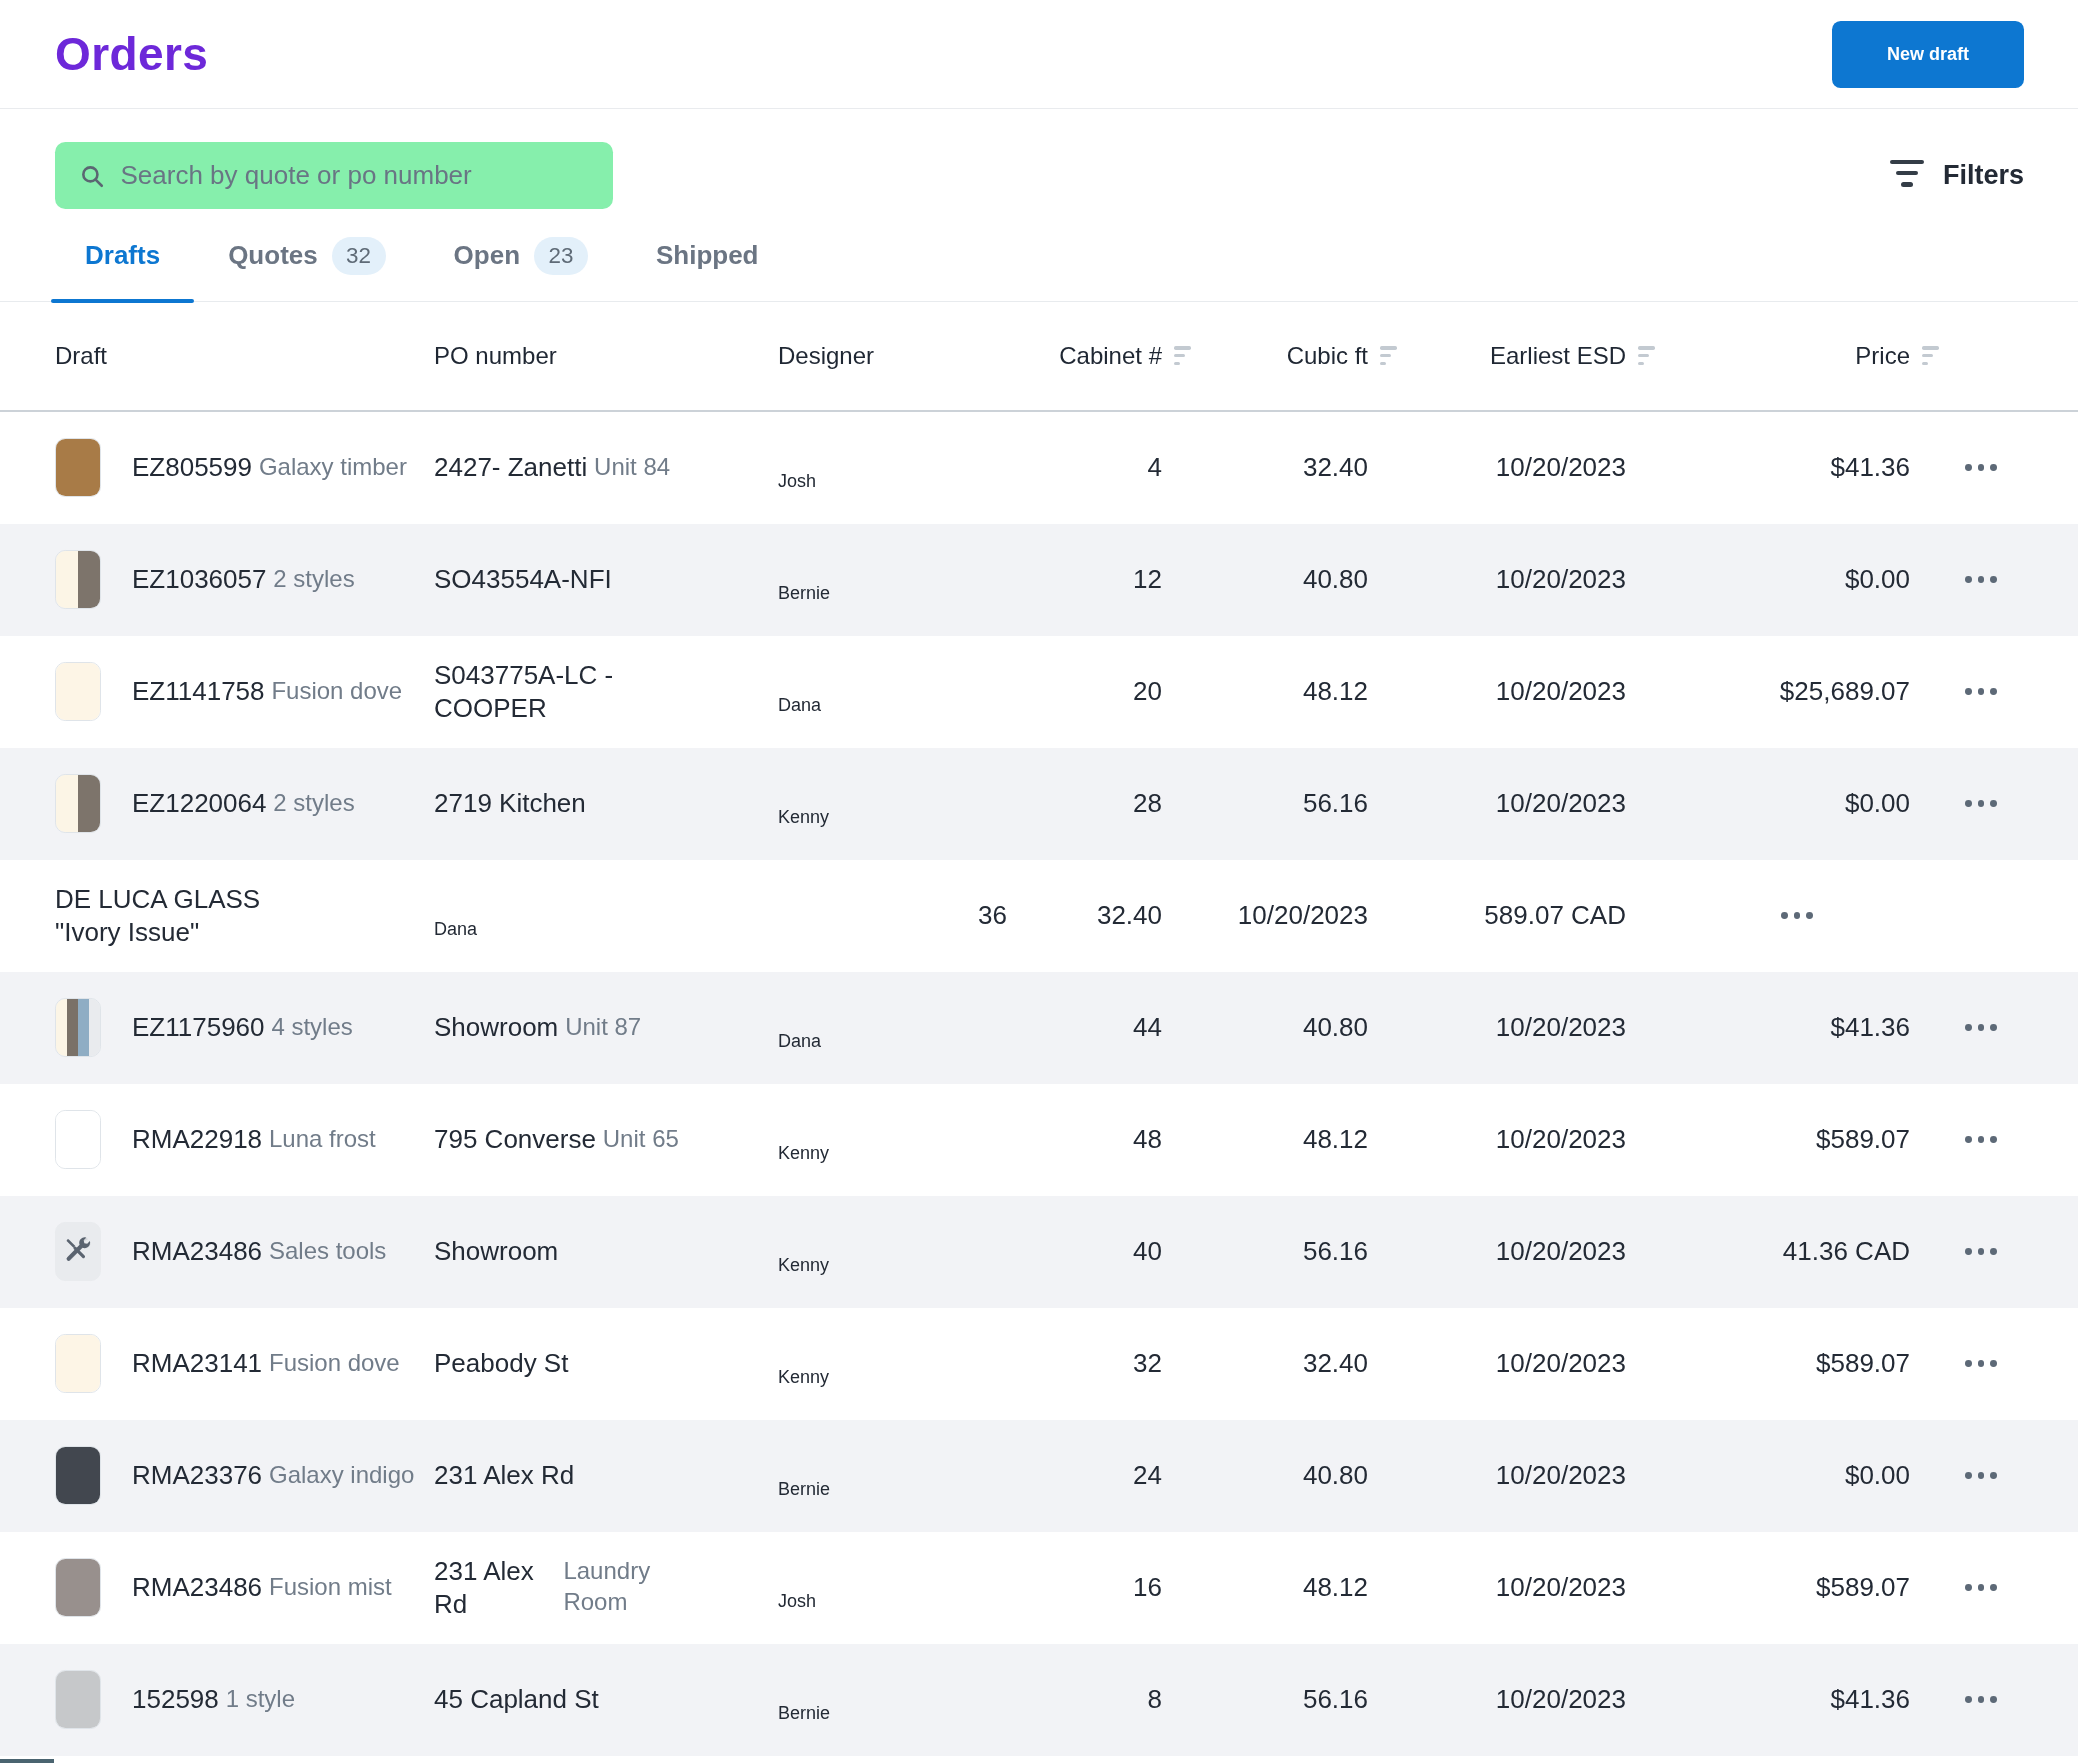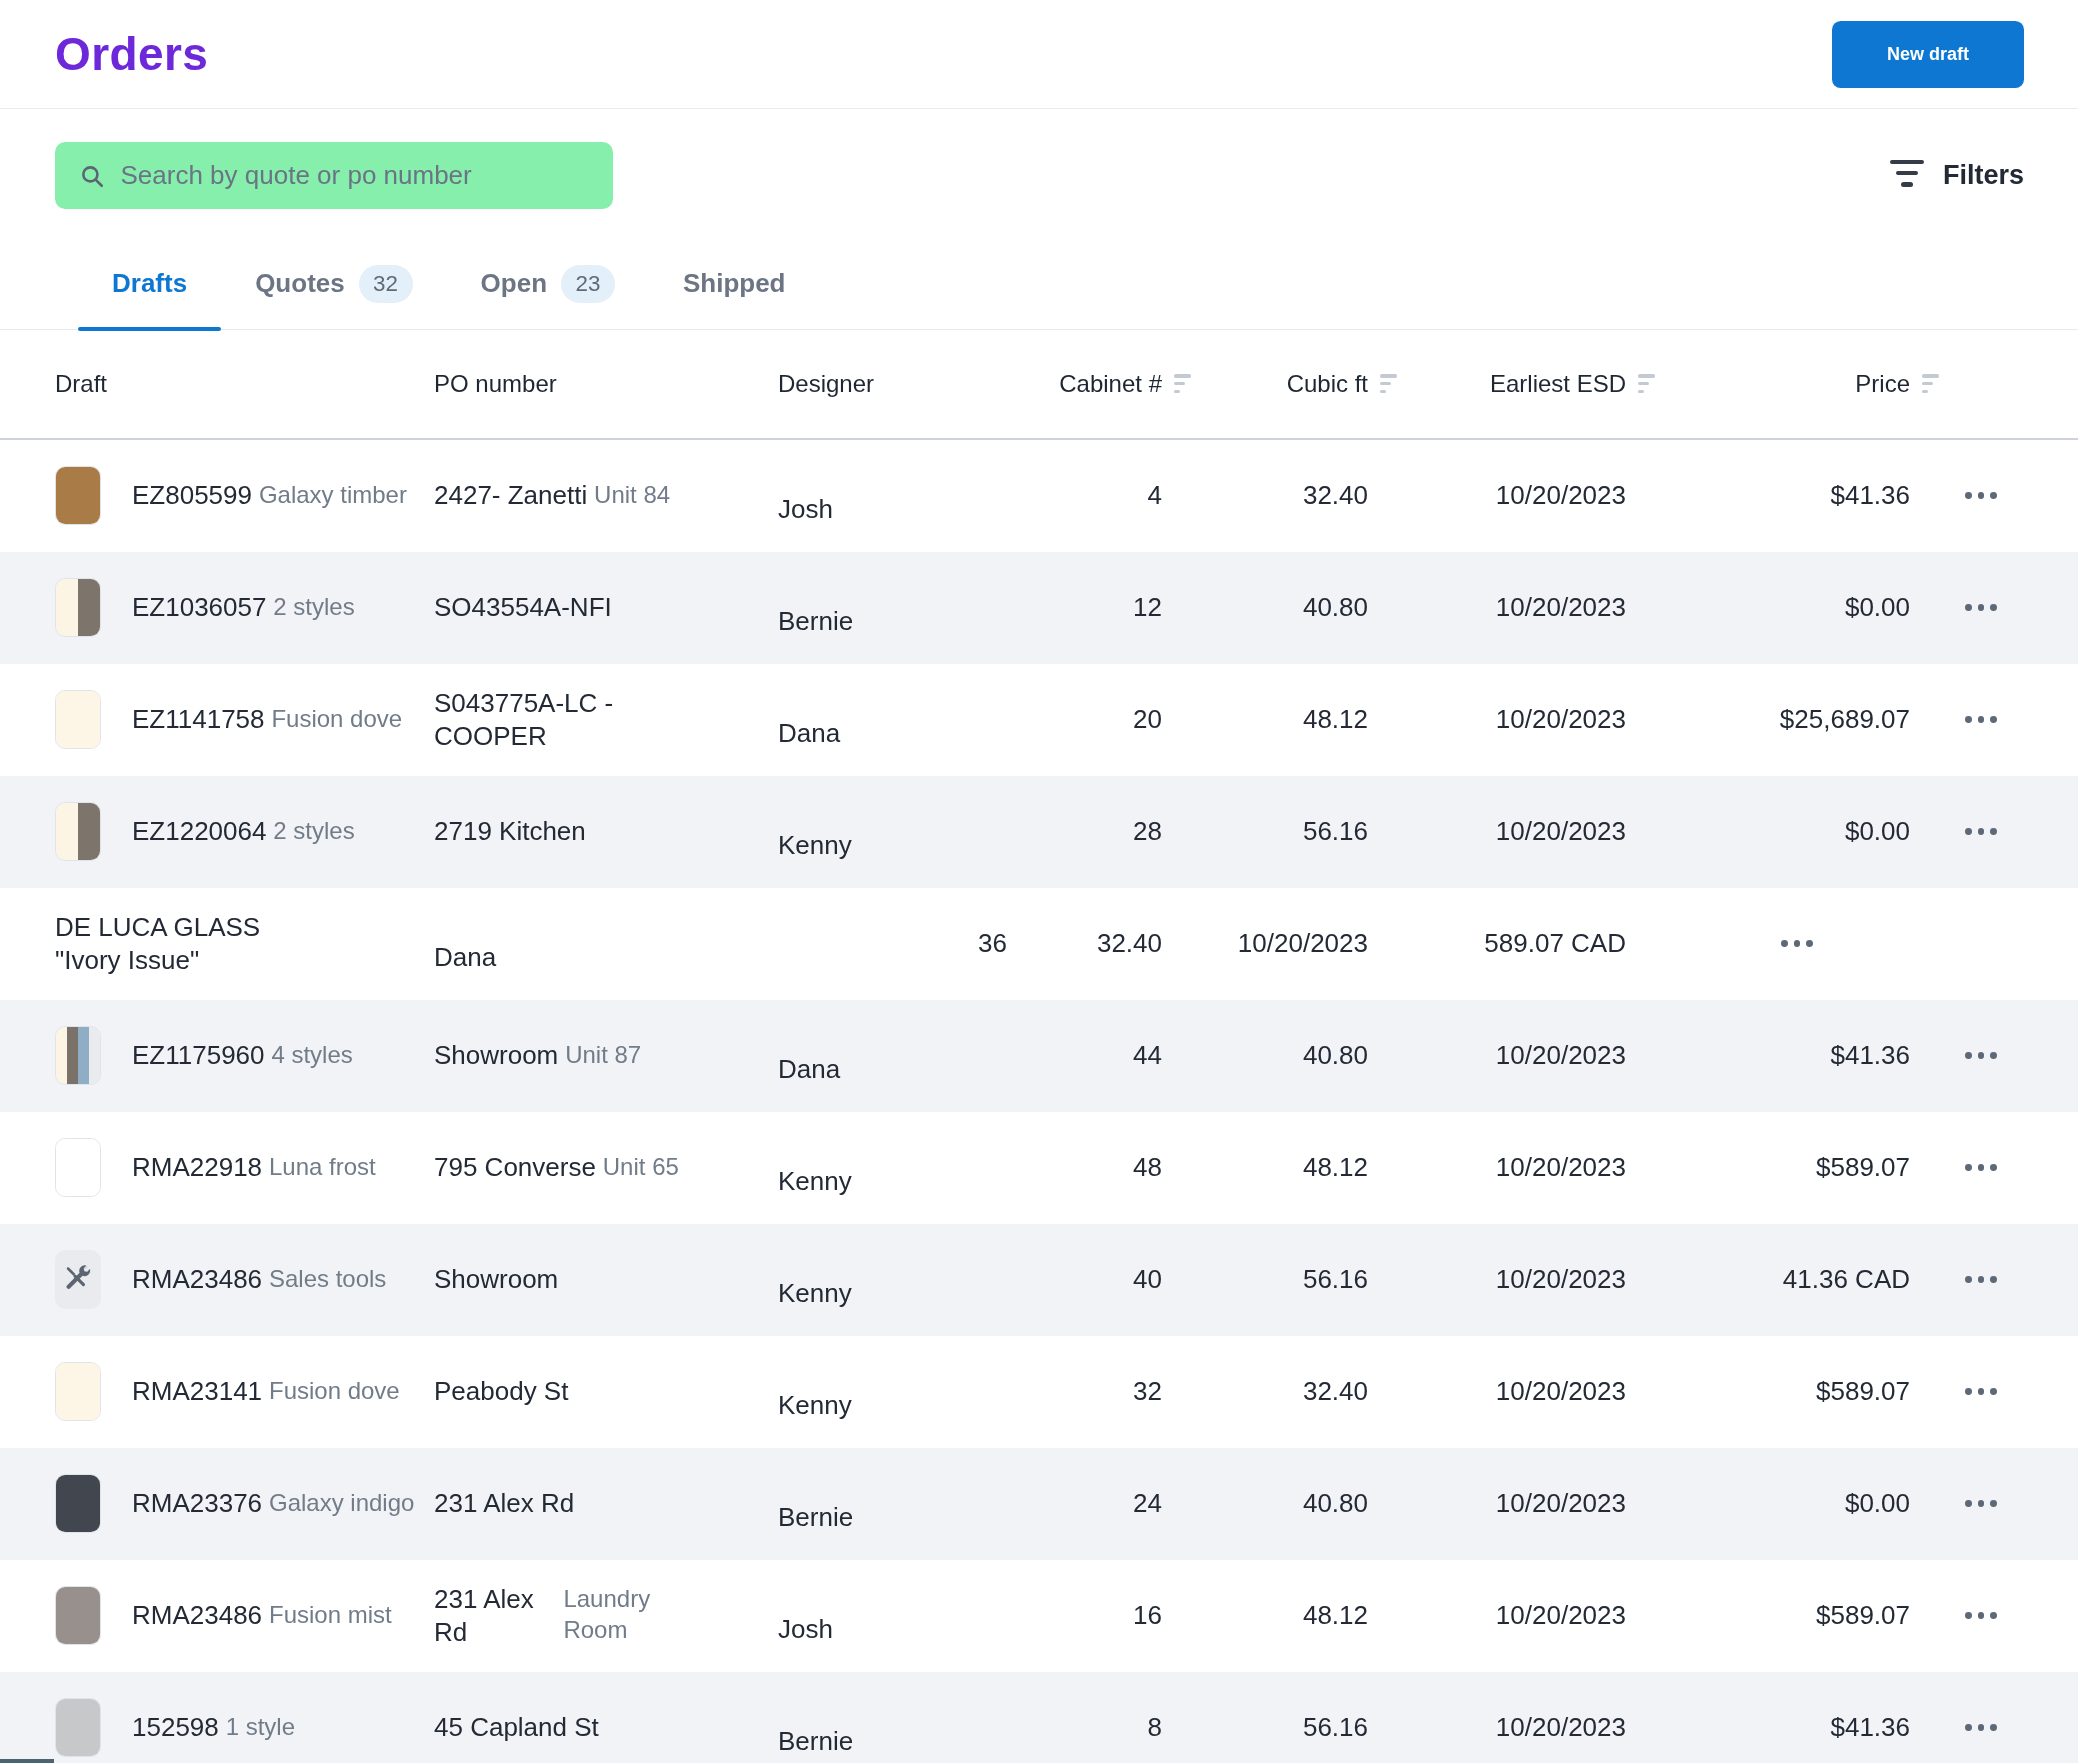--- a/index.html
+++ b/index.html
@@ -61,22 +61,22 @@
   .filter-icon i {
     display: block; height: 4.3px; border-radius: 2.6px; background: #343d47;
   }
   .filter-icon i:nth-child(1) { width: 34px; }
   .filter-icon i:nth-child(2) { width: 22.4px; }
   .filter-icon i:nth-child(3) { width: 11.2px; }
   .filters-label { font-size: 27px; font-weight: 700; color: #232a35; }
 
   
   .tabs {
-    margin-top: 56px;
-    padding: 0 78px;
+    margin-top: 28px;
+    padding: 0 51px;
     display: flex;
     border-bottom: 1.7px solid #e8ebee;
   }
   .tab {
     display: inline-flex; align-items: center; gap: 13.8px;
     padding: 0 34px 26px 34px;
     font-size: 26px; font-weight: 700; color: #6b7583;
     cursor: pointer;
     position: relative;
   }
@@ -117,21 +117,21 @@
   .sort-icon i:nth-child(1) { width: 17px; }
   .sort-icon i:nth-child(2) { width: 11.2px; }
   .sort-icon i:nth-child(3) { width: 6px; }
 
   .table-row { height: 112px; cursor: pointer; }
   .table-row:nth-child(even) { background: #f2f3f6; }
 
   .cell-num, .cell-date, .cell-price {
     font-size: 26px; color: #232a35; text-align: right; padding-right: 29px;
   }
-  .cell-designer { font-size: 26px; color: #232a35; margin-top: 27px; }
+  .cell-designer { font-size: 18px; color: #232a35; margin-top: 27px; }
 
   .draft-cell { display: flex; align-items: center; gap: 31px; }
   .swatch {
     width: 46px; height: 59px; border-radius: 10.3px;
     border: 1.7px solid #dfe4e9;
     overflow: hidden; display: flex; flex-shrink: 0;
   }
   .swatch .stripe { flex: 1 1 0; height: 100%; }
   .swatch .stripe.dotted {
     background-image: radial-gradient(rgba(255,255,255,0.55) 1.3px, transparent 1.4px);

